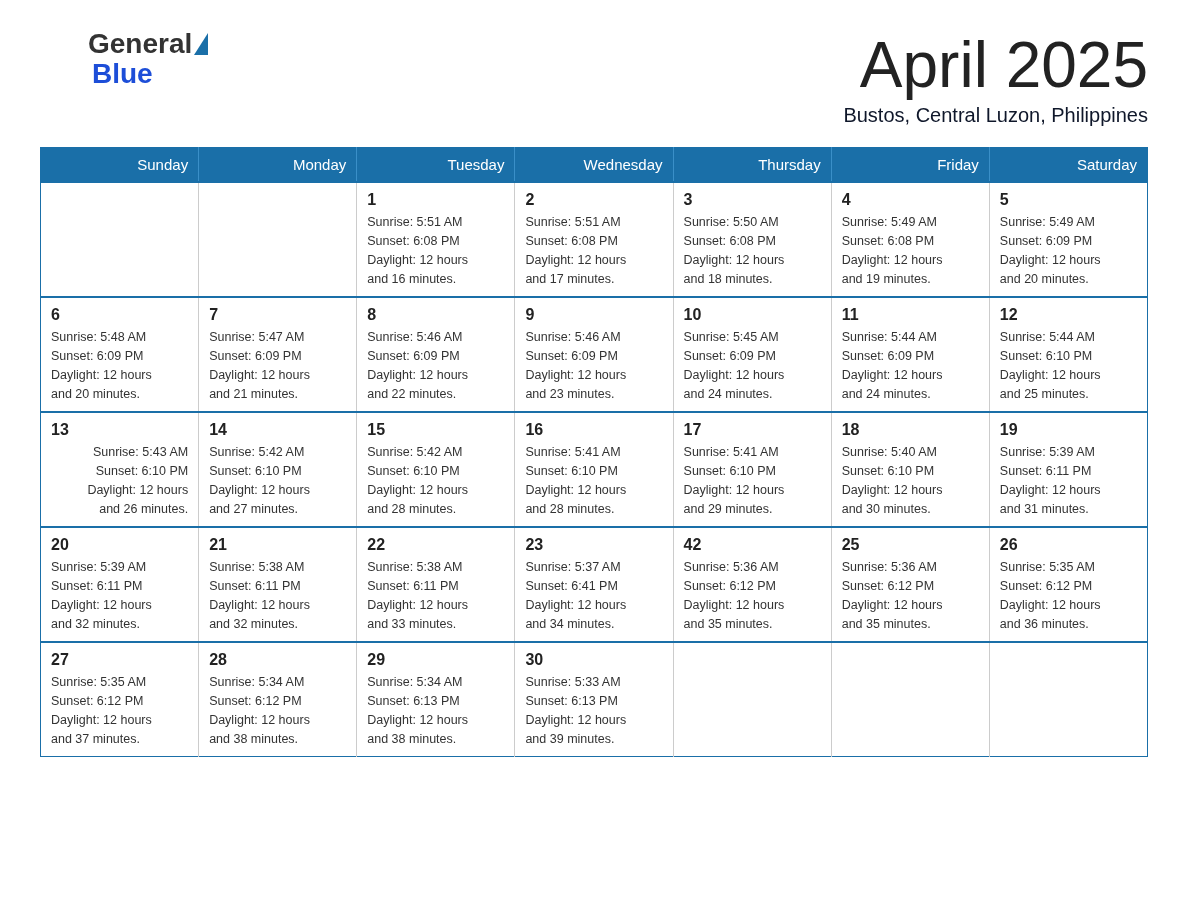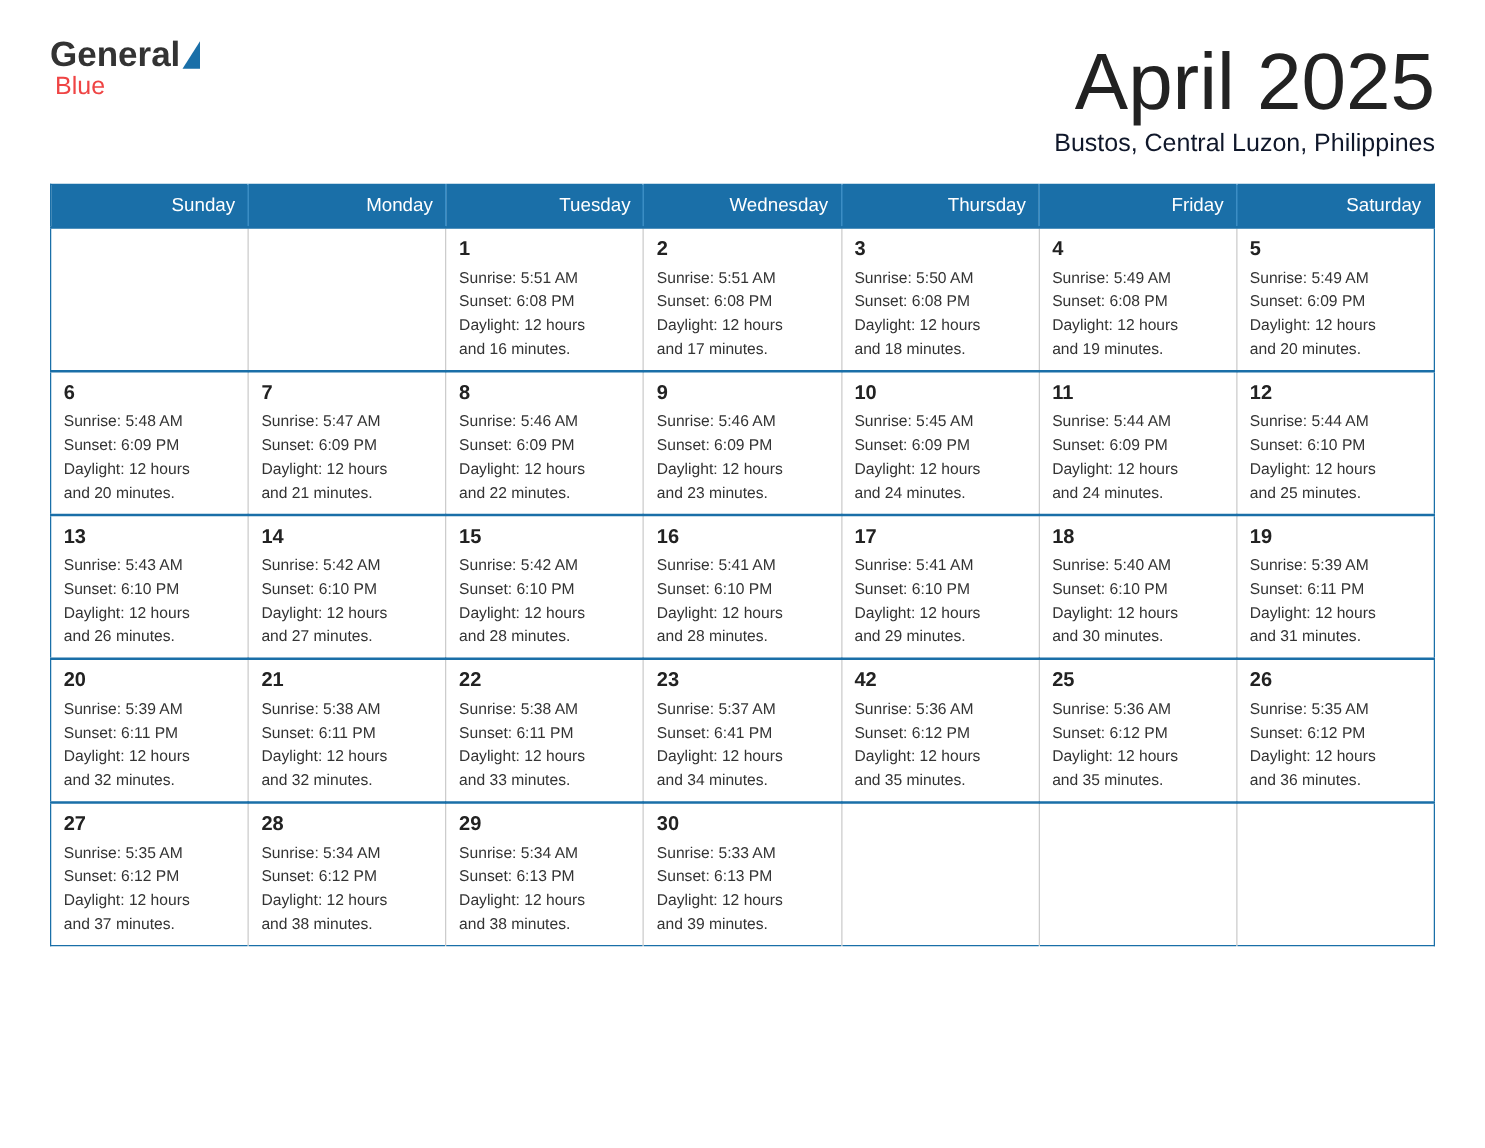--- a/index.html
+++ b/index.html
@@ -7,20 +7,21 @@
       font-family: Arial, sans-serif;
       background: #fff;
       padding: 30px 40px;
       color: #222;
     }
     .header {
       display: flex;
       justify-content: space-between;
       align-items: flex-start;
       margin-bottom: 20px;
+      margin-left: 48px;
     }
     .logo {
       display: flex;
       flex-direction: column;
       align-items: flex-start;
     }
     .logo-text {
       display: flex;
       align-items: center;
       font-size: 28px;
@@ -32,23 +33,23 @@
     .logo-triangle {
       width: 0;
       height: 0;
       border-left: 14px solid transparent;
       border-right: 0px solid transparent;
       border-bottom: 22px solid #1a6fa8;
       margin: 0 2px;
       display: inline-block;
     }
     .logo-blue {
-      color: #ef4444;
-      font-size: 20px;
-      font-weight: normal;
+      color: #1d4ed8;
+      font-size: 28px;
+      font-weight: bold;
     }
     .title-section {
       text-align: right;
     }
     .month-title {
       font-size: 64px;
       font-weight: normal;
       color: #222;
       line-height: 1.1;
     }
@@ -222,21 +223,21 @@
           <div class="day-number">12</div>
           <div class="day-info" style="white-space: pre-line;">Sunrise: 5:44 AM
 Sunset: 6:10 PM
 Daylight: 12 hours
 and 25 minutes.</div>
         </td>
       </tr>
       <tr>
         <td>
           <div class="day-number">13</div>
-          <div class="day-info" style="white-space: pre-line;">Sunrise: 5:43 AM
+          <div class="day-info" style="white-space: pre-line; text-align: right;">Sunrise: 5:43 AM
 Sunset: 6:10 PM
 Daylight: 12 hours
 and 26 minutes.</div>
         </td>
         <td>
           <div class="day-number">14</div>
           <div class="day-info" style="white-space: pre-line;">Sunrise: 5:42 AM
 Sunset: 6:10 PM
 Daylight: 12 hours
 and 27 minutes.</div>

